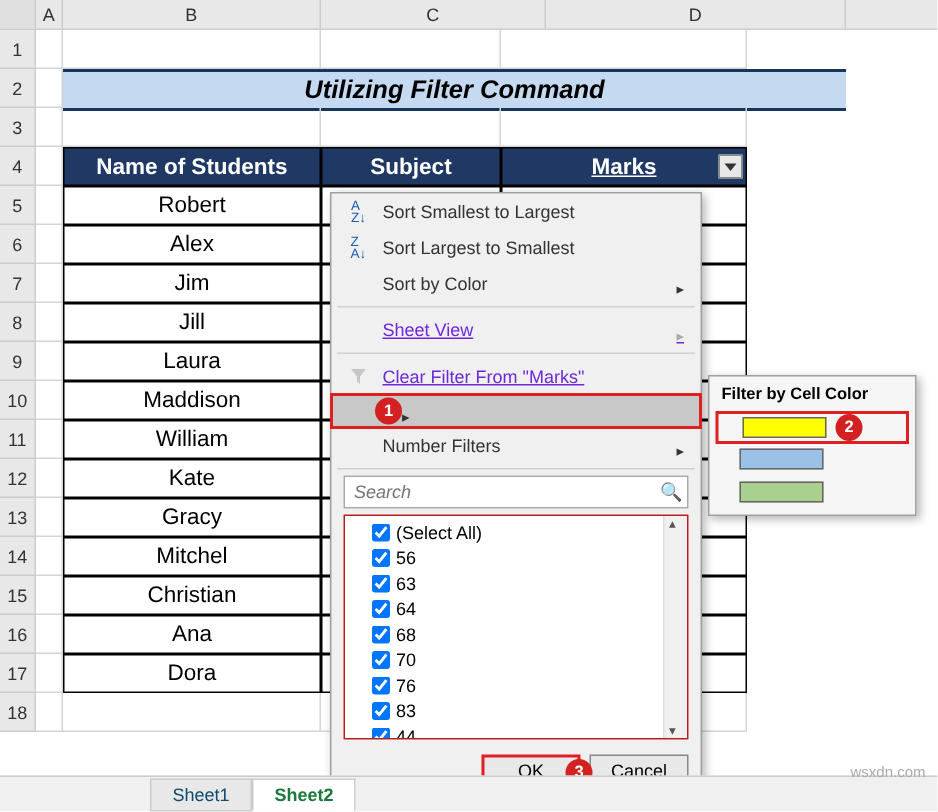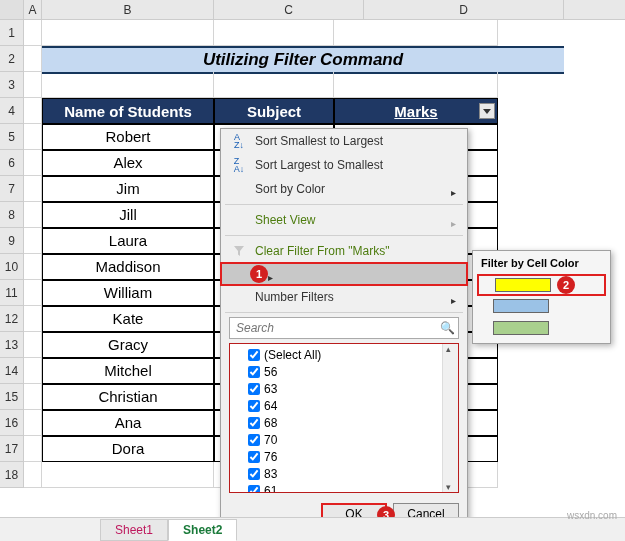--- a/index.html
+++ b/index.html
@@ -28,21 +28,21 @@
 .title-bar { background: #c5d9f1; border: 2px solid #16365c; border-left: none; border-right: none; text-align: center; font-size: 17px; line-height: 24px; height: 28px; font-style: italic; font-weight: bold; }
 
 .table-header { background: #1f3864; color: #fff; font-weight: bold; text-align: center; font-size: 15px; line-height: 26px; border: 1px solid #000; position: relative; }
 .filter-btn { position: absolute; right: 2px; top: 4px; width: 16px; height: 16px; background: #e8e8e8; border: 1px solid #888; display: flex; align-items: center; justify-content: center; }
 .filter-btn::after { content: ''; border-left: 4px solid transparent; border-right: 4px solid transparent; border-top: 5px solid #333; }
 
 .data-cell { border: 1px solid #000; text-align: center; font-size: 15px; line-height: 24px; }
 
 .dropdown { position: absolute; left: 220px; top: 128px; width: 248px; background: #f0f0f0; border: 1px solid #a0a0a0; box-shadow: 2px 2px 6px rgba(0,0,0,0.3); font-family: 'Segoe UI', sans-serif; font-size: 12px; }
 .menu-item { display: flex; align-items: center; height: 24px; padding: 0 8px; color: #333; }
-.menu-item.disabled { color: #4d7c0f; }
+.menu-item.disabled { color: #6d28d9; text-decoration: underline; }
 .menu-item .micon { width: 20px; display: flex; justify-content: center; }
 .menu-item .mlabel { flex: 1; padding-left: 6px; }
 .menu-item .arrow { width: 8px; height: 8px; }
 .menu-item .arrow::after { content: '▸'; color: #333; font-size: 10px; }
 .menu-item.disabled .arrow::after { color: #aaa; }
 .menu-sep { height: 1px; background: #d0d0d0; margin: 3px 4px; }
 .menu-item.highlighted { background: #c8c8c8; border: 2px solid #e02020; margin: -1px; }
 
 .badge { width: 18px; height: 18px; border-radius: 50%; background: #d32020; color: #fff; font-weight: bold; font-size: 11px; display: flex; align-items: center; justify-content: center; font-family: Arial, sans-serif; }
 
@@ -66,21 +66,21 @@
 .sort-icon { font-size: 9px; line-height: 8px; font-family: Arial, sans-serif; color: #1a5fb4; }
 .filter-icon { width: 10px; height: 10px; background: linear-gradient(#888, #888); clip-path: polygon(0 0, 100% 0, 60% 50%, 60% 100%, 40% 85%, 40% 50%); }
 
 .submenu { position: absolute; left: 472px; top: 250px; width: 139px; background: #f5f5f5; border: 1px solid #a0a0a0; box-shadow: 2px 2px 6px rgba(0,0,0,0.3); font-family: 'Segoe UI', sans-serif; font-size: 12px; padding: 4px; }
 .submenu .sub-title { font-weight: bold; font-size: 11px; padding: 2px 4px 6px 4px; }
 .color-row { display: flex; align-items: center; height: 22px; padding-left: 16px; gap: 6px; }
 .color-swatch { width: 56px; height: 14px; border: 1px solid #666; }
 .color-row.selected { border: 2px solid #e02020; margin: -1px 0; }
 
 .sheet-tabs { position: absolute; bottom: 0; left: 0; right: 0; height: 24px; background: #f0f0f0; border-top: 1px solid #ccc; display: flex; align-items: center; padding-left: 100px; font-family: 'Segoe UI', sans-serif; font-size: 12px; }
-.tab { padding: 3px 14px; border: 1px solid #ccc; background: #e8e8e8; color: #be185d; }
+.tab { padding: 3px 14px; border: 1px solid #ccc; background: #e8e8e8; color: #0c4a6e; }
 .tab.active { background: #fff; color: #1a7a3a; font-weight: bold; border-bottom-color: #fff; }
 
 .watermark { position: absolute; bottom: 20px; right: 8px; font-family: Arial, sans-serif; font-size: 10px; color: #aaa; }
 </style>
 </head>
 <body>
 
 <div class="col-headers">
   <div class="col-corner"></div>
   <div class="col-A">A</div>
@@ -292,21 +292,21 @@
       <div class="check-item">
           <input type="checkbox" checked="" style="">
           <span>76</span>
         </div>
       <div class="check-item">
           <input type="checkbox" checked="" style="">
           <span>83</span>
         </div>
       <div class="check-item">
           <input type="checkbox" checked="" style="">
-          <span>61</span>
+          <span>44</span>
         </div>
     </div>
     <div class="scroll"></div>
   </div>
   <div class="btn-row">
     <button class="btn ok"><span>OK</span><span class="badge">3</span></button>
     <button class="btn">Cancel</button>
   </div>
 </div>
 

